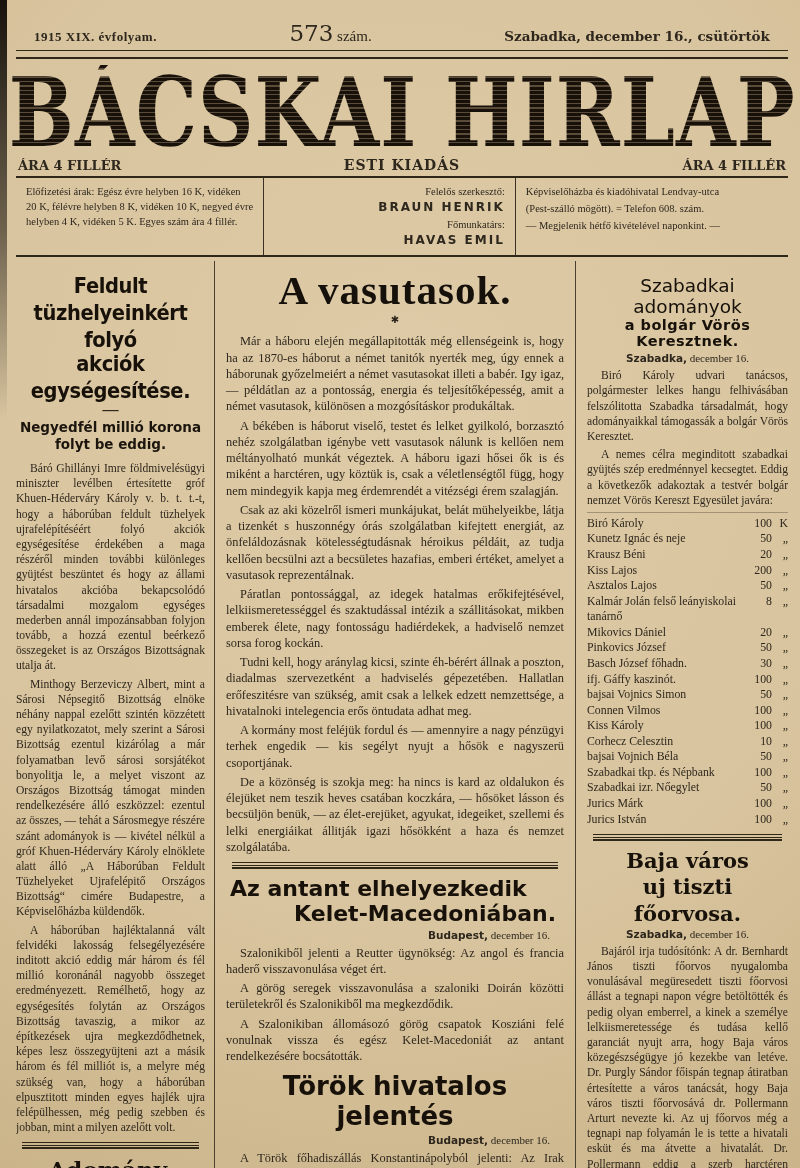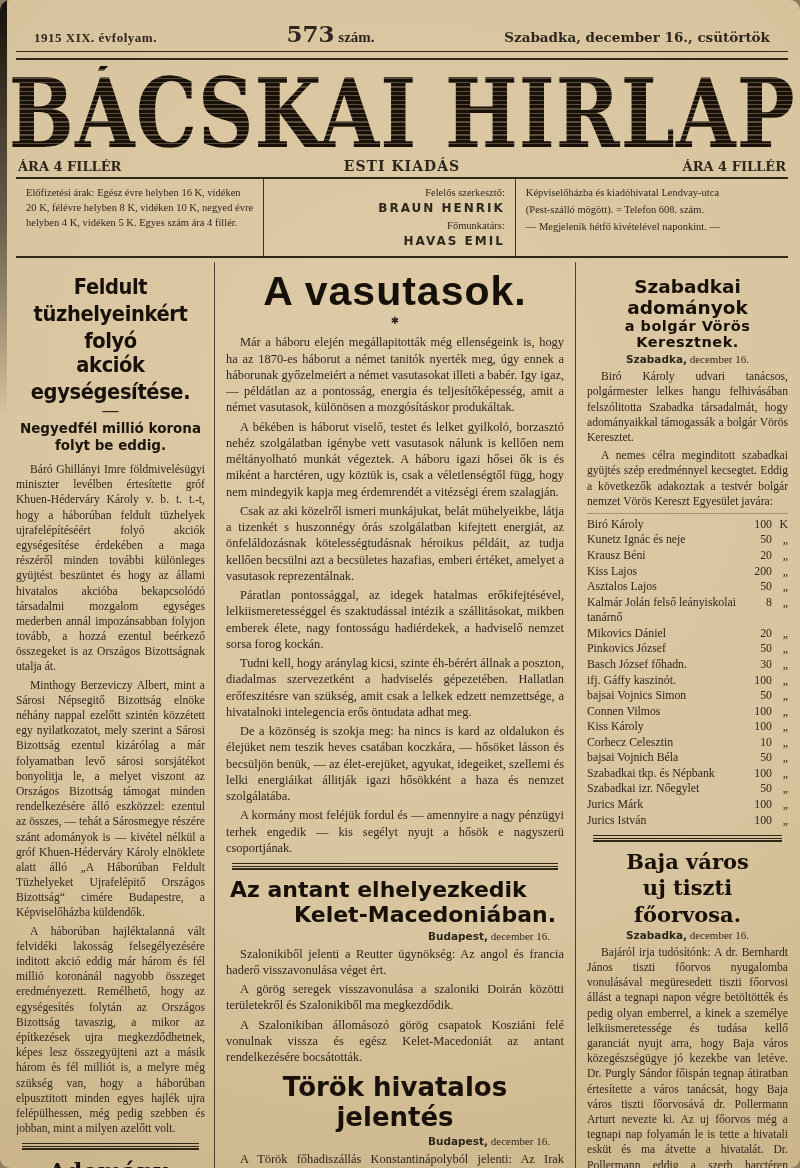--- a/index.html
+++ b/index.html
@@ -3,28 +3,27 @@
 <meta charset="utf-8">
 <style>
   html,body{margin:0;padding:0;background:#8d7b5f;}
   .page{
     position:relative;width:800px;height:1168px;overflow:hidden;
     background:radial-gradient(120% 90% at 50% 35%, #decba7 0%, #d8c49e 50%, #cab389 85%, #b49b74 100%);
     color:#2e271d;
     font-family:"Liberation Serif", serif;
     box-sizing:border-box;
     padding:10px 12px 0 16px;
-    border-radius:10px;
   }
   .scan-edge{position:absolute;left:0;top:0;width:7px;height:420px;
     background:linear-gradient(180deg,#17120c 0%, rgba(23,18,12,.55) 55%, rgba(23,18,12,0) 100%);}
   
   .topbar{display:flex;align-items:baseline;justify-content:space-between;padding:10px 18px 2px 18px;}
   .topbar .vol{font-weight:bold;font-size:13px;letter-spacing:.5px;}
-  .topbar .issue{font-weight:bold;font-size:15px;}
+  .topbar .issue{font-weight:normal;font-size:15px;}
   .topbar .issue .num{font-size:23px;font-family:"DejaVu Serif",serif;}
   .topbar .date{font-weight:bold;font-size:13.5px;font-family:"DejaVu Serif",serif;}
   .rule-dbl{height:6px;border-top:1px solid #2f2819;border-bottom:2px solid #2f2819;margin:2px 0 0 0;}
   
   .masthead{ text-align:center; margin-top:2px; }
   .masthead .title{
     display:inline-block;white-space:nowrap;
     font-family:"DejaVu Serif",serif;font-weight:bold;
     font-size:74px;line-height:1;letter-spacing:1px;
     transform:scale(1.04,1.28);transform-origin:center top;
@@ -59,32 +58,32 @@
   
   .fire-title{font-family:"DejaVu Sans",sans-serif;font-weight:bold;text-align:center;
     font-size:19.5px;line-height:1.22;letter-spacing:-0.4px;color:#17110a;margin-top:6px;
     transform:scaleY(1.12);transform-origin:top;}
   .small-dash{text-align:center;font-weight:bold;line-height:.8;margin:6px 0 2px 0;}
   .fire-sub{font-family:"DejaVu Sans",sans-serif;font-weight:bold;text-align:center;
     font-size:13.5px;line-height:1.3;color:#1b150e;margin-bottom:7px;}
   .serif-head{font-family:"DejaVu Serif",serif;font-weight:bold;text-align:center;
     font-size:23px;color:#17110a;margin:4px 0 8px 0;}
   
-  .main-head{font-family:Liberation Sans, sans-serif;font-weight:bold;text-align:center;
+  .main-head{font-family:Liberation Serif, serif;font-weight:bold;text-align:center;
     font-size:41px;letter-spacing:1px;color:#151009;line-height:1.05;margin:2px 0 2px 0;}
   .ornament{text-align:center;font-size:10px;margin:2px 0 8px 0;color:#2b241a;}
   .sub-head{font-family:"DejaVu Sans",sans-serif;font-weight:bold;color:#17110a;line-height:1.15;letter-spacing:0;}
   .antant-1{font-size:22px;text-align:left;padding-left:4px;}
   .antant-2{font-size:22px;text-align:right;padding-right:8px;margin-bottom:2px;}
   .center-head{font-size:26px;text-align:center;margin:8px 0 2px 0;}
   .dateline{font-size:11px;text-align:right;padding-right:14px;margin:1px 0 4px 0;}
   .dateline .city{font-weight:bold;font-family:"DejaVu Sans",sans-serif;font-size:10.5px;}
   .dateline.centered{text-align:center;padding-right:0;}
   
-  .rc-t1{font-family:"DejaVu Sans",sans-serif;font-weight:bold;text-align:center;font-size:18.5px;color:#17110a;margin-top:8px;}
+  .rc-t1{font-family:"DejaVu Sans",sans-serif;font-weight:normal;text-align:center;font-size:18.5px;color:#17110a;margin-top:8px;}
   .rc-t2{font-family:"DejaVu Sans",sans-serif;font-weight:bold;text-align:center;font-size:14.5px;color:#17110a;margin-bottom:3px;letter-spacing:.5px;}
   .donors{margin:4px 0 2px 0;border-top:1px solid rgba(59,50,37,.35);padding-top:3px;}
   .donor-row{display:flex;align-items:flex-start;font-size:11.8px;line-height:1.32;}
   .donor-row .dname{flex:1;}
   .donor-row .damt{width:28px;text-align:right;font-family:Liberation Serif, serif;}
   .donor-row .dunit{width:16px;text-align:right;}
   .baja-t{font-family:"DejaVu Serif",serif;font-weight:bold;text-align:center;font-size:21px;color:#17110a;line-height:1.25;}
   .baja-t.first{margin-top:4px;}
 </style>
 </head>
@@ -143,22 +142,22 @@
     </div>
 
     <div class="col center">
       <div class="main-head">A vasutasok.</div>
       <div class="ornament">✱</div>
       <p class="body">Már a háboru elején megállapitották még ellenségeink is, hogy ha az 1870-es háborut a német tanitók nyerték meg, úgy ennek a háborunak győzelmeiért a német vasutasokat illeti a babér. Igy igaz, — példátlan az a pontosság, energia és teljesítőképesség, amit a német vasutasok, különösen a mozgósításkor produkáltak.</p>
       <p class="body">A békében is háborut viselő, testet és lelket gyilkoló, borzasztó nehéz szolgálatban igénybe vett vasutasok nálunk is kellően nem méltányolható munkát végeztek. A háboru igazi hősei ők is és miként a harctéren, ugy köztük is, csak a véletlenségtől függ, hogy nem mindegyik kapja meg érdemrendét a vitézségi érem szalagján.</p>
       <p class="body">Csak az aki közelről ismeri munkájukat, belát mühelyeikbe, látja a tizenkét s huszonnégy órás szolgálatban kifejtett energiát, az önfeláldozásnak kötelességtudásnak héroikus példáit, az tudja kellően becsülni azt a becsületes hazafias, emberi értéket, amelyet a vasutasok reprezentálnak.</p>
       <p class="body">Páratlan pontossággal, az idegek hatalmas erőkifejtésével, lelkiismeretességgel és szaktudással intézik a szállitásokat, mikben emberek élete, nagy fontosságu hadiérdekek, a hadviselő nemzet sorsa forog kockán.</p>
       <p class="body">Tudni kell, hogy aránylag kicsi, szinte éh-bérért állnak a poszton, diadalmas szervezetként a hadviselés gépezetében. Hallatlan erőfeszitésre van szükség, amit csak a lelkek edzett nemzettsége, a hivatalnoki intelegencia erős öntudata adhat meg.</p>
+      <p class="body">A kormány most feléjük fordul és — amennyire a nagy pénzügyi terhek engedik — kis segélyt nyujt a hősök e nagyszerü csoportjának.</p>
       <p class="body">De a közönség is szokja meg: ha nincs is kard az oldalukon és élejüket nem teszik heves csatában koczkára, — hősöket lásson és becsüljön benük, — az élet-erejüket, agyukat, idegeiket, szellemi és lelki energiáikat állitják igazi hősökként a haza és nemzet szolgálatába.</p>
-      <p class="body">A kormány most feléjük fordul és — amennyire a nagy pénzügyi terhek engedik — kis segélyt nyujt a hősök e nagyszerü csoportjának.</p>
       <div class="divider"></div>
 
       <div class="sub-head antant-1">Az antant elhelyezkedik</div>
       <div class="sub-head antant-2">Kelet-Macedoniában.</div>
       <div class="dateline">
         <span class="city">Budapest,</span>
         <span>december 16.</span>
       </div>
       <p class="body">Szalonikiből jelenti a Reutter ügynökség: Az angol és francia haderő visszavonulása véget ért.</p>
       <p class="body">A görög seregek visszavonulása a szaloniki Doirán közötti területekről és Szalonikiből ma megkezdődik.</p>

